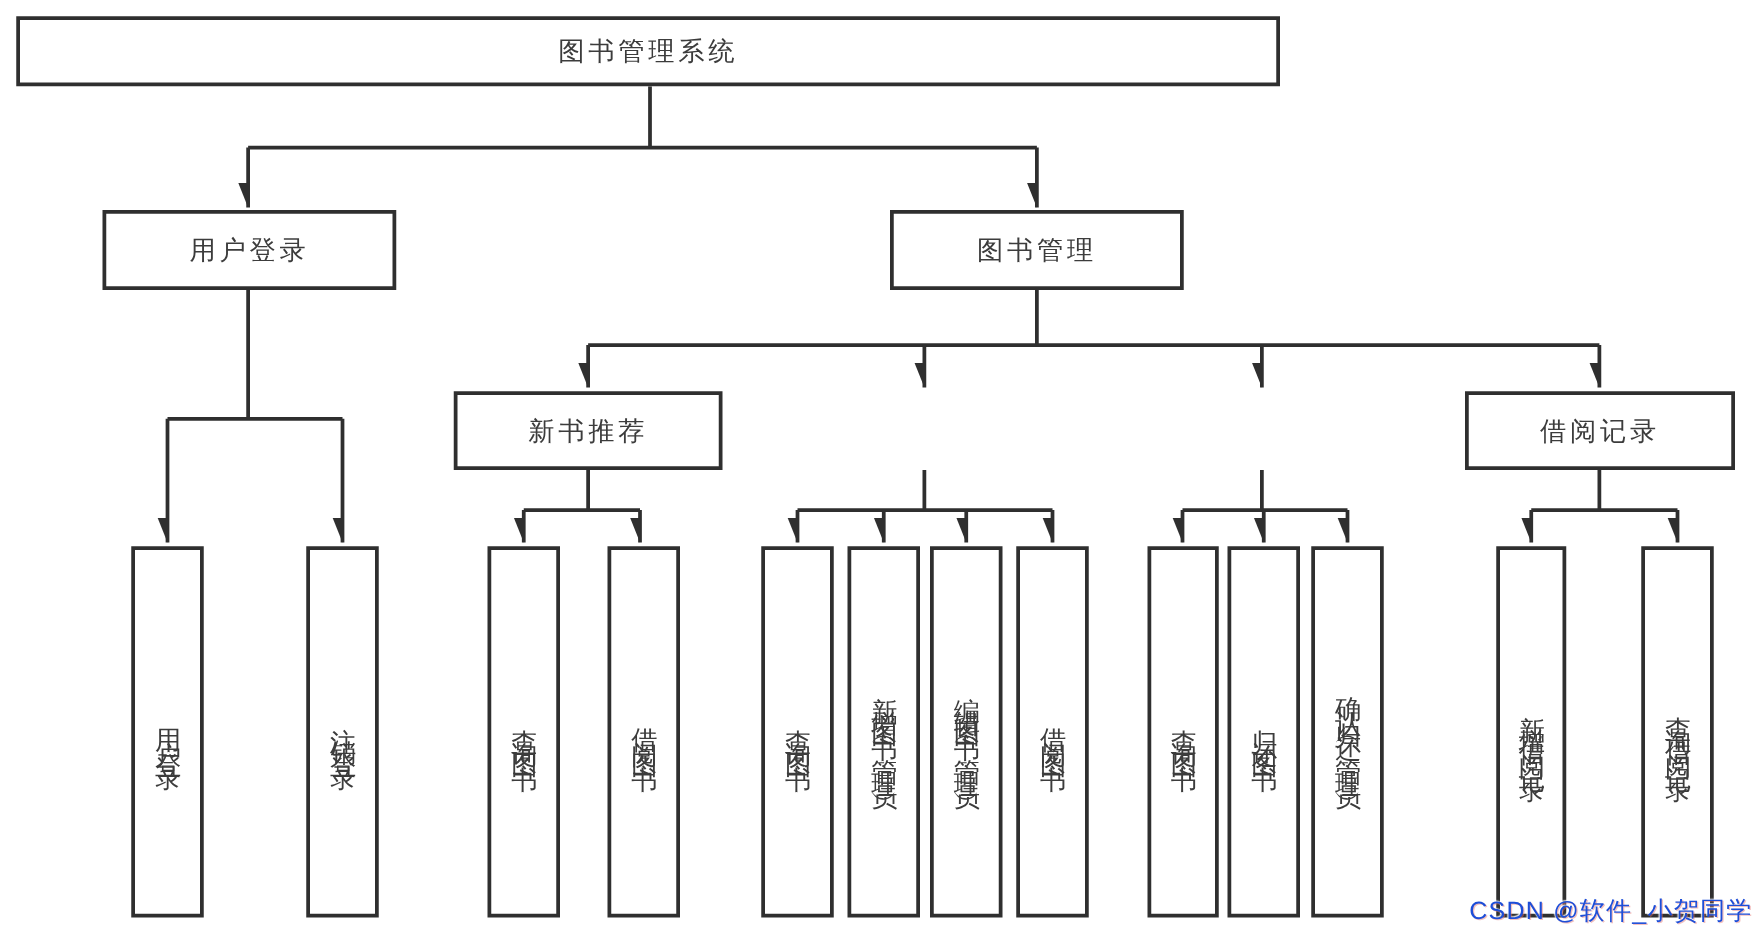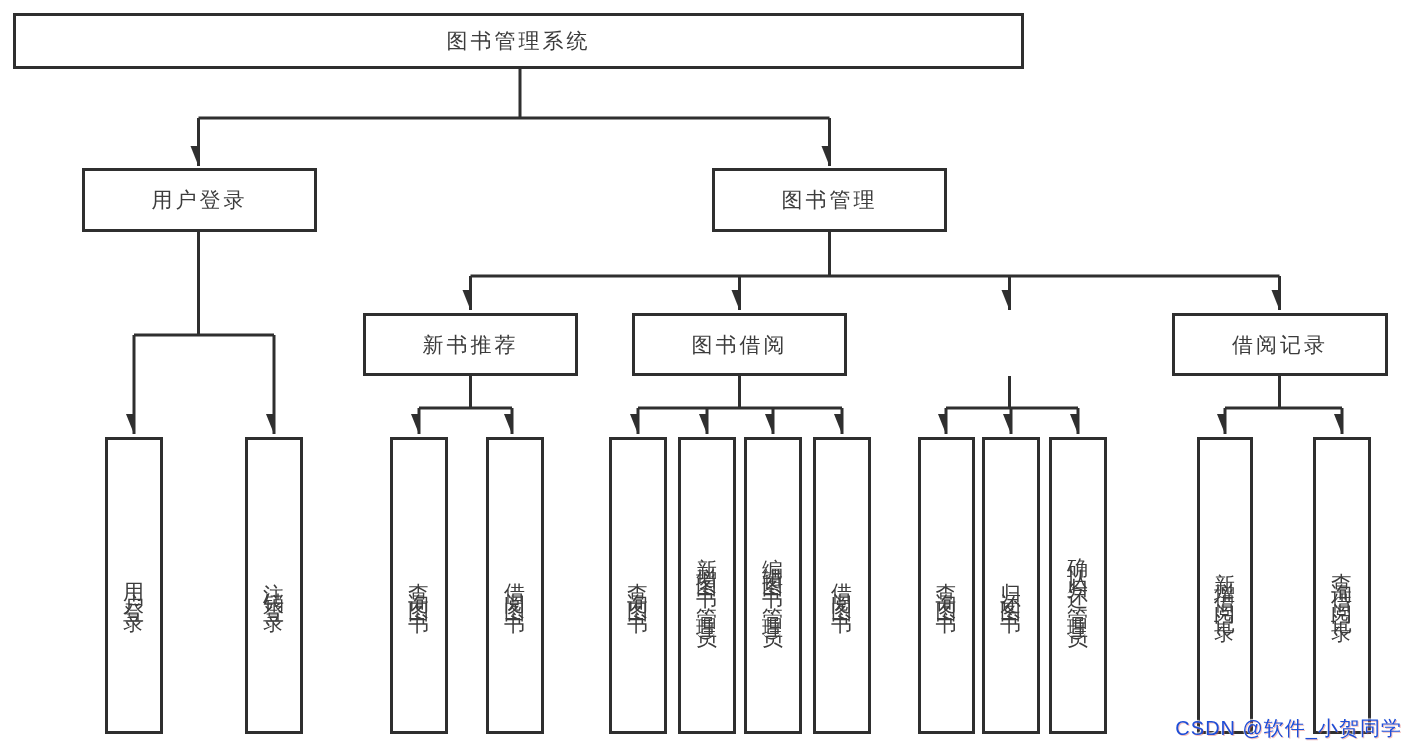--- a/index.html
+++ b/index.html
@@ -101,21 +101,20 @@
       <line x1="1342" y1="408" x2="1342" y2="434" marker-end="url(#ah)"></line>
     </g>
   </svg>
 
   <div class="node" style="left:13px; top:13px; width:1011px; height:56px;">图书管理系统</div>
 
   <div class="node" style="left:82px; top:168px; width:235px; height:64px;">用户登录</div>
   <div class="node" style="left:363px; top:313px; width:215px; height:63px;">新书推荐</div>
 
   <div class="node" style="left:712px; top:168px; width:235px; height:64px;">图书管理</div>
-  <div class="node" style="left:632px; top:313px; width:215px; height:63px;">图书借阅</div>
   <div class="node" style="left:1172px; top:313px; width:216px; height:63px;">借阅记录</div>
 
   <div class="node vnode" style="left:105px; top:437px; width:58px; height:297px;">用户登录</div>
   <div class="node vnode" style="left:245px; top:437px; width:58px; height:297px;">注销登录</div>
 
   <div class="node vnode" style="left:390px; top:437px; width:58px; height:297px;">查询图书</div>
   <div class="node vnode" style="left:486px; top:437px; width:58px; height:297px;">借阅图书</div>
 
   <div class="node vnode" style="left:609px; top:437px; width:58px; height:297px;">查询图书</div>
   <div class="node vnode" style="left:678px; top:437px; width:58px; height:297px;">新增图书（管理员）</div>

